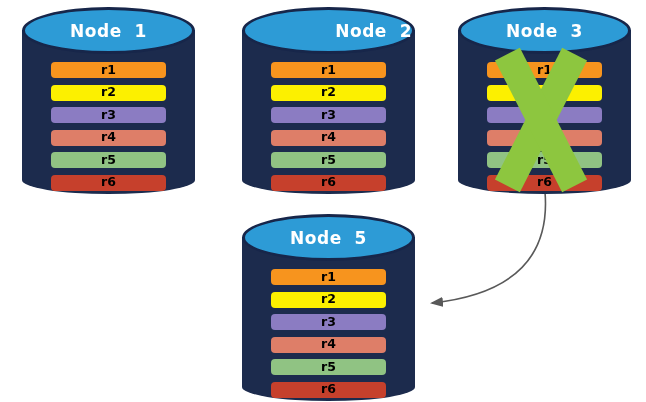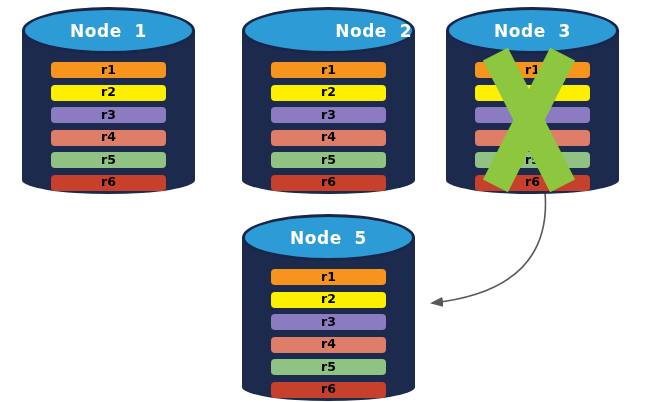--- a/index.html
+++ b/index.html
@@ -4,21 +4,21 @@
 <style>
   html,body{margin:0;padding:0;background:#fff;}
   .canvas{
     position:relative;width:646px;height:402px;background:#ffffff;
     overflow:hidden;font-family:"DejaVu Sans",sans-serif;
   }
   .arrow-layer{position:absolute;left:0;top:0;z-index:0;}
   .node{position:absolute;width:173px;height:187px;z-index:1;}
   .n1{left:22px;top:7px;}
   .n2{left:242px;top:7px;}
-  .n3{left:446px;top:7px;text-align:right;}
+  .n3{left:458px;top:7px;text-align:right;}
   .n4{left:242px;top:214px;}
   .cyl-body{
     position:absolute;left:0;right:0;top:23px;bottom:0;
     border-radius:0 0 50% 50% / 0 0 14px 14px;
   }
   .cyl-top{
     position:absolute;left:0;right:0;top:0;height:47px;
     border-radius:50%;border:3px solid #17264a;box-sizing:border-box;
     display:flex;align-items:center;justify-content:center;z-index:2;
   }

